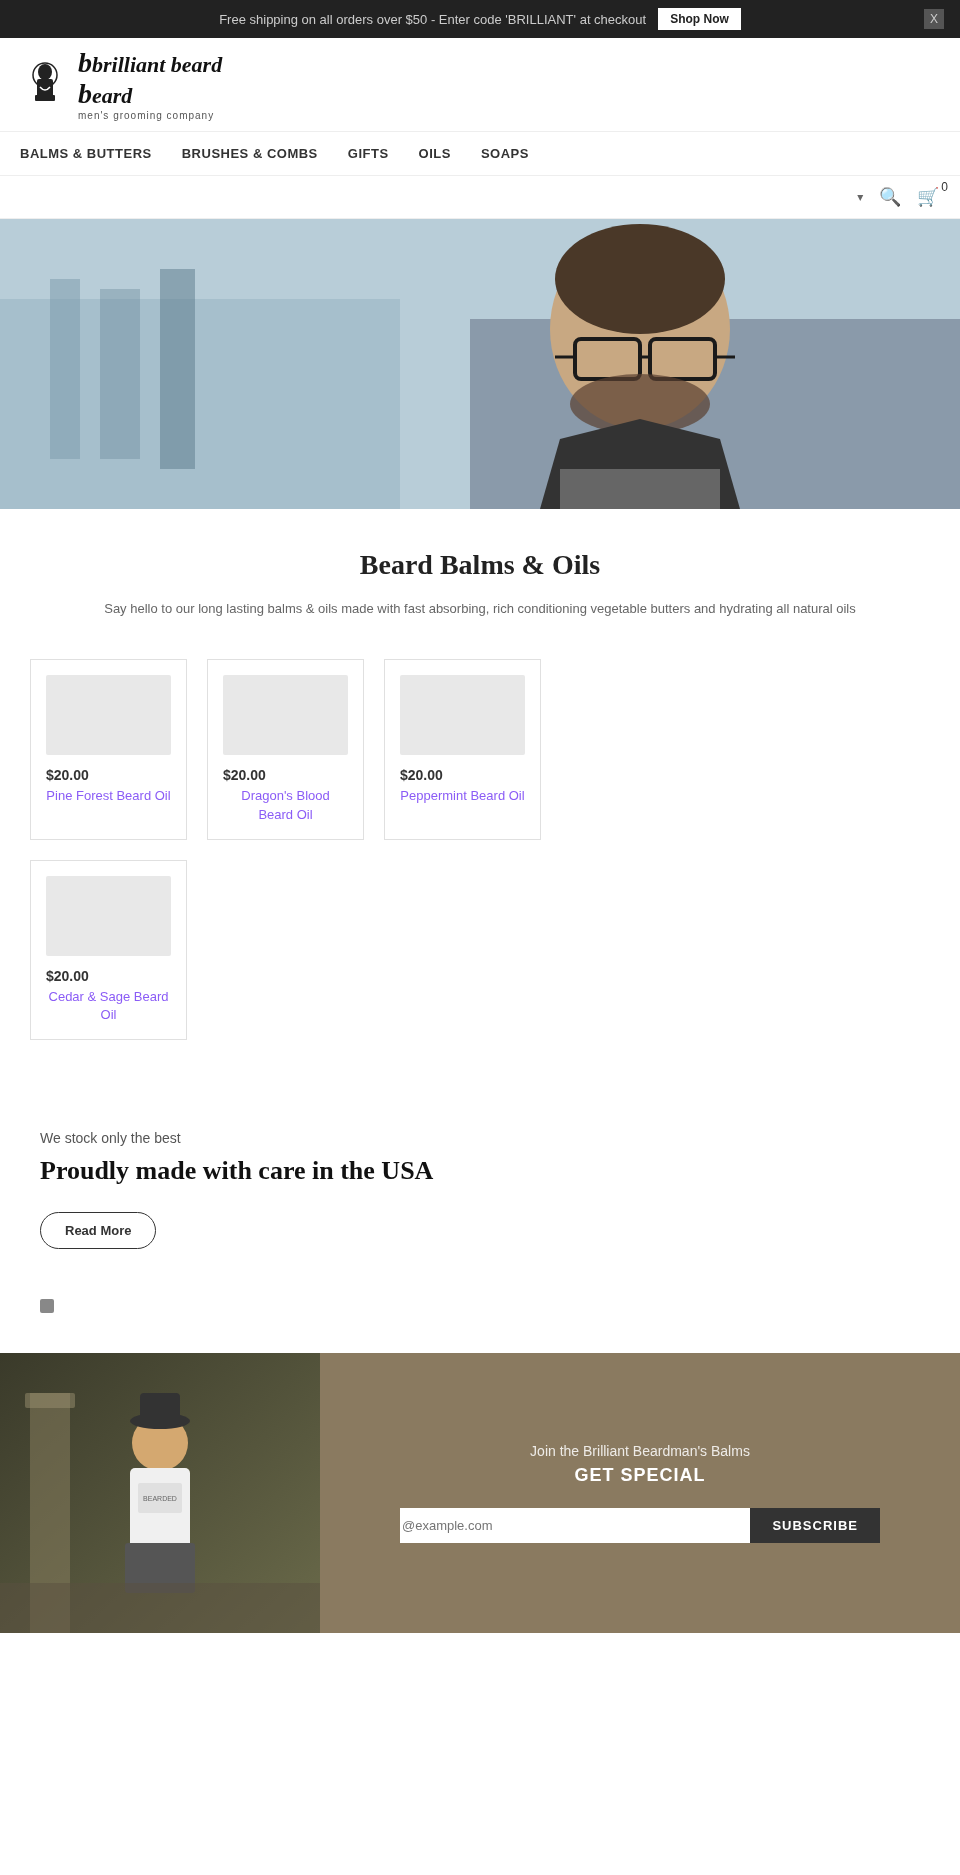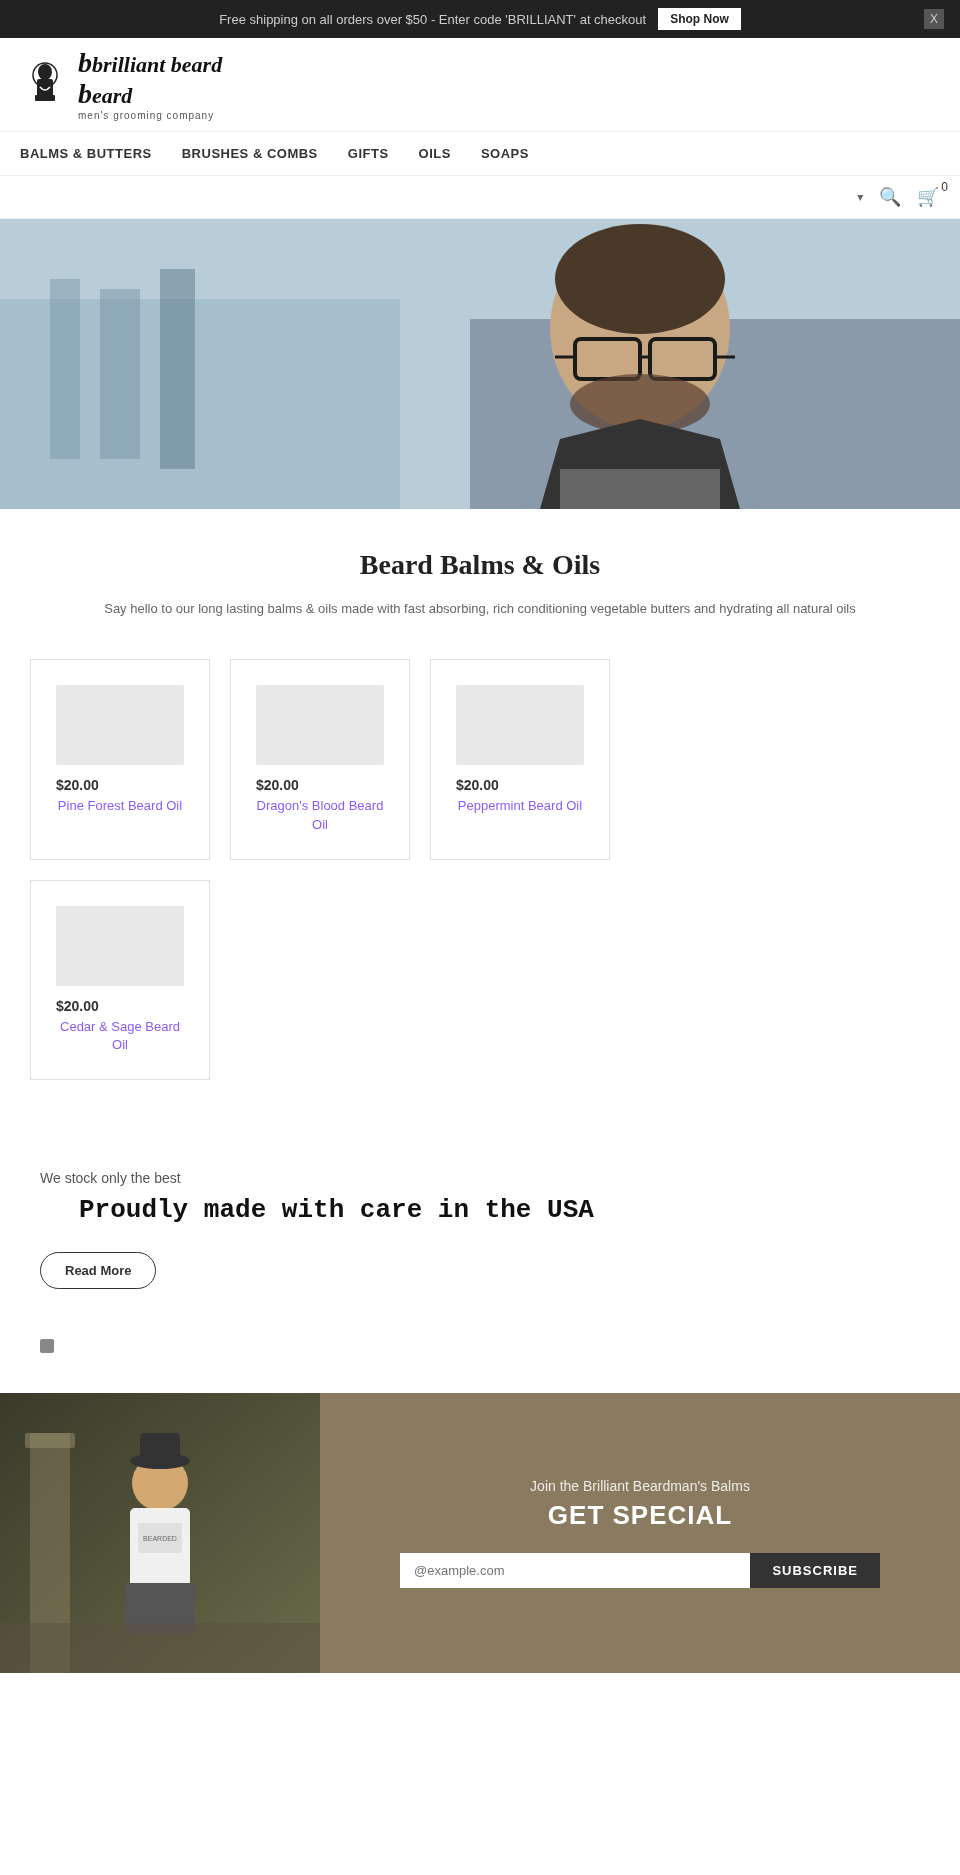--- a/index.html
+++ b/index.html
@@ -159,24 +159,24 @@
 
     
     .product-grid {
       display: flex;
       flex-wrap: wrap;
       gap: 0;
       padding: 0 20px 20px;
       max-width: 700px;
     }
     .product-card {
-      width: 180px;
+      width: 157px;
       border: 1px solid #e0e0e0;
       margin: 10px;
-      padding: 25px;
+      padding: 15px;
       background: #fff;
       cursor: pointer;
     }
     .product-image-placeholder {
       width: 100%;
       height: 80px;
       background: #e8e8e8;
       border-radius: 2px;
       margin-bottom: 12px;
     }
@@ -199,24 +199,23 @@
     }
     .made-in-usa .sub-text {
       font-size: 14px;
       color: #555;
       margin-bottom: 8px;
     }
     .made-in-usa h2 {
       font-size: 26px;
       font-weight: bold;
       color: #111;
-      font-family: Liberation Mono, monospace;
+      font-family: Liberation Serif, serif;
       line-height: 1.3;
       margin-bottom: 24px;
-      margin-left: 39px;
     }
     .read-more-btn {
       border: 1.5px solid #333;
       background: #fff;
       color: #333;
       padding: 10px 24px;
       font-size: 13px;
       border-radius: 20px;
       cursor: pointer;
       font-weight: 600;
@@ -425,19 +424,19 @@
     <text x="160" y="148" text-anchor="middle" font-size="7" fill="#666">BEARDED</text>
 
     <rect x="30" y="40" width="40" height="240" fill="#8a8060" opacity="0.5"></rect>
     <rect x="25" y="40" width="50" height="15" rx="2" fill="#9a9070" opacity="0.5"></rect>
 
     <rect y="230" width="320" height="50" fill="#5a5040" opacity="0.5"></rect>
   </svg>
 
   <div style="position:absolute; top:0; left:320px; right:0; bottom:0; background:#8a7a60; display:flex; flex-direction:column; align-items:center; justify-content:center; padding: 20px 40px;">
     <p class="newsletter-join" style="font-size:14px; color:rgba(255,255,255,0.85); margin-bottom:6px;">Join the Brilliant Beardman's Balms</p>
-    <h2 class="newsletter-title" style="font-size:26px; font-weight:bold; color:#fff; text-transform:uppercase; letter-spacing:1px; margin-bottom:22px;">GET SPECIAL</h2>
+    <h2 class="newsletter-title" style="font-size:18px; font-weight:bold; color:#fff; text-transform:uppercase; letter-spacing:1px; margin-bottom:22px;">GET SPECIAL</h2>
     <div class="newsletter-form" style="display:flex; width:100%; max-width:480px;">
-      <input class="newsletter-input" type="email" style="flex: 1 1 0%; padding: 10px 14px; border: none; font-size: 13px; color: #8b5cf6; outline: none;" placeholder="@example.com">
+      <input class="newsletter-input" type="email" style="flex: 1 1 0%; padding: 10px 2px; border: none; font-size: 13px; color: #8b5cf6; outline: none;" placeholder="@example.com">
       <button class="subscribe-btn" style="background:#333; color:#fff; border:none; padding:4px 22px; font-size:13px; font-weight:bold; letter-spacing:1px; cursor:pointer;">SUBSCRIBE</button>
     </div>
   </div>
 </div>
 
 </body></html>

